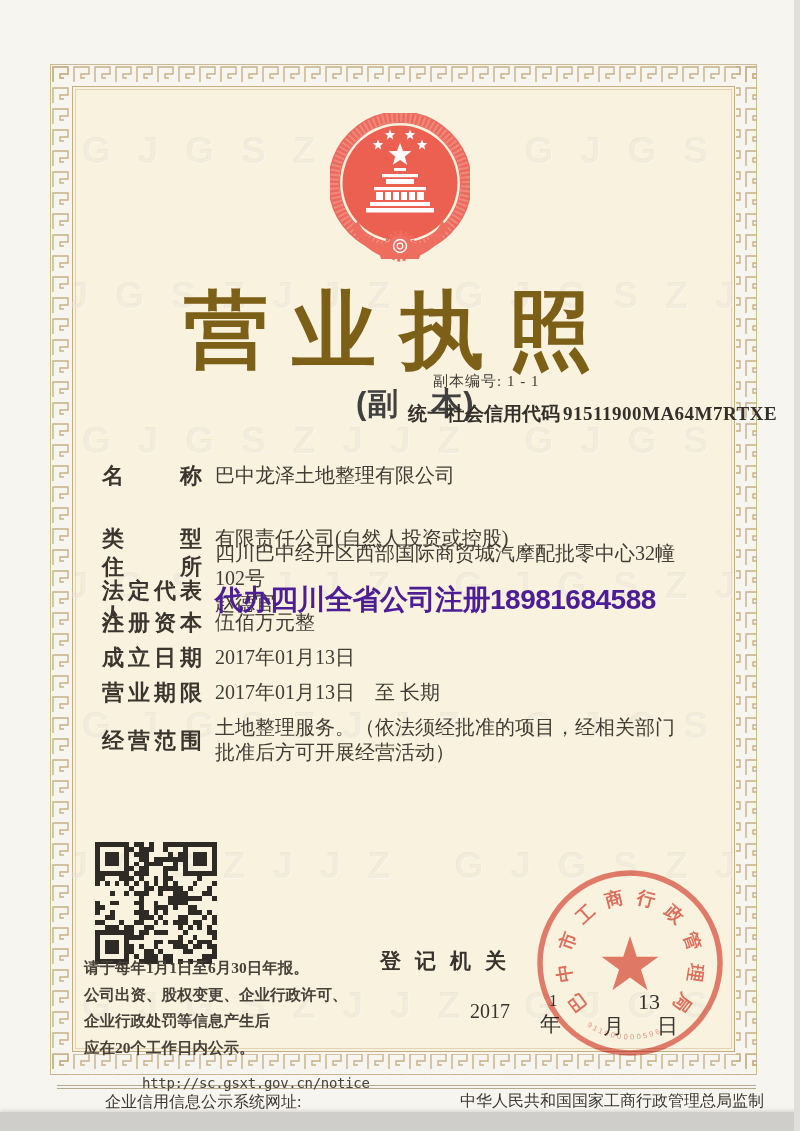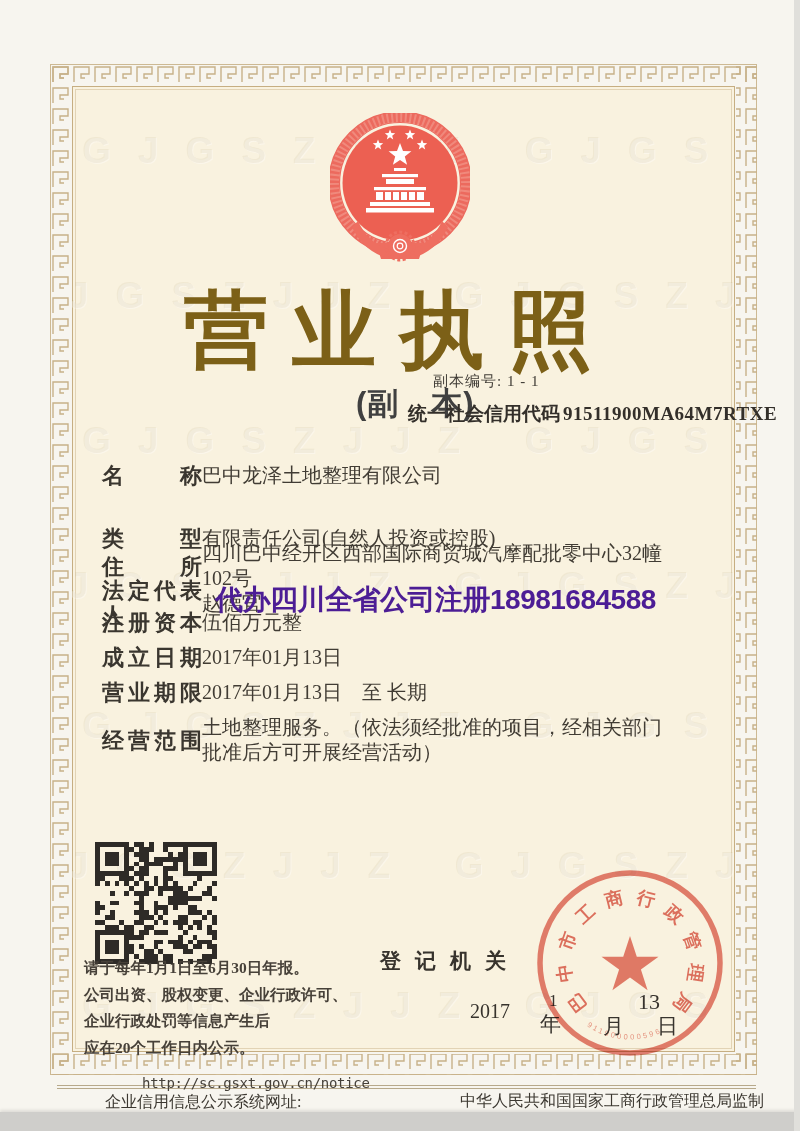--- a/index.html
+++ b/index.html
@@ -39,21 +39,21 @@
   }
   .credit-line { position:absolute; left:408px; top:401px; font-size:19px; font-weight:600; color:#332f2a; white-space:nowrap; }
   .credit-line .code { margin-left:3px; letter-spacing:.5px; font-weight:600; }
   .field-row { position:absolute; left:102px; width:600px; display:flex; align-items:center; }
   .field-label {
     width:100px; flex:none;
     font-family:"Liberation Sans","DejaVu Sans",sans-serif; font-weight:bold;
     font-size:22px; color:#3a362f; line-height:25px;
     text-align:justify; text-align-last:justify;
   }
-  .field-value { width:478px; font-size:20px; line-height:25px; color:#413c34; }
+  .field-value { margin-left:13px; width:478px; font-size:20px; line-height:25px; color:#413c34; }
   .r1{top:463px}.r2{top:526px}.r3{top:541px}.r4{top:578px}.r5{top:610px}.r6{top:645px}.r7{top:680px}.r8{top:715px}
   .ad-overlay {
     position:absolute; left:215px; top:581px; white-space:nowrap;
     font-family:"Liberation Sans","DejaVu Sans",sans-serif; font-weight:bold;
     font-size:28px; color:#4c1d95; letter-spacing:-.5px;
   }
   .qr { position:absolute; left:95px; top:842px; width:122px; height:122px; }
   .qr svg { width:100%; height:100%; }
   .notice { position:absolute; left:84px; top:955px; font-size:15.5px; font-weight:600; line-height:26.5px; color:#474139; }
   .reg-label { position:absolute; left:380px; top:947px; font-size:21px; font-weight:bold; letter-spacing:14px; color:#37332d; white-space:nowrap; }

